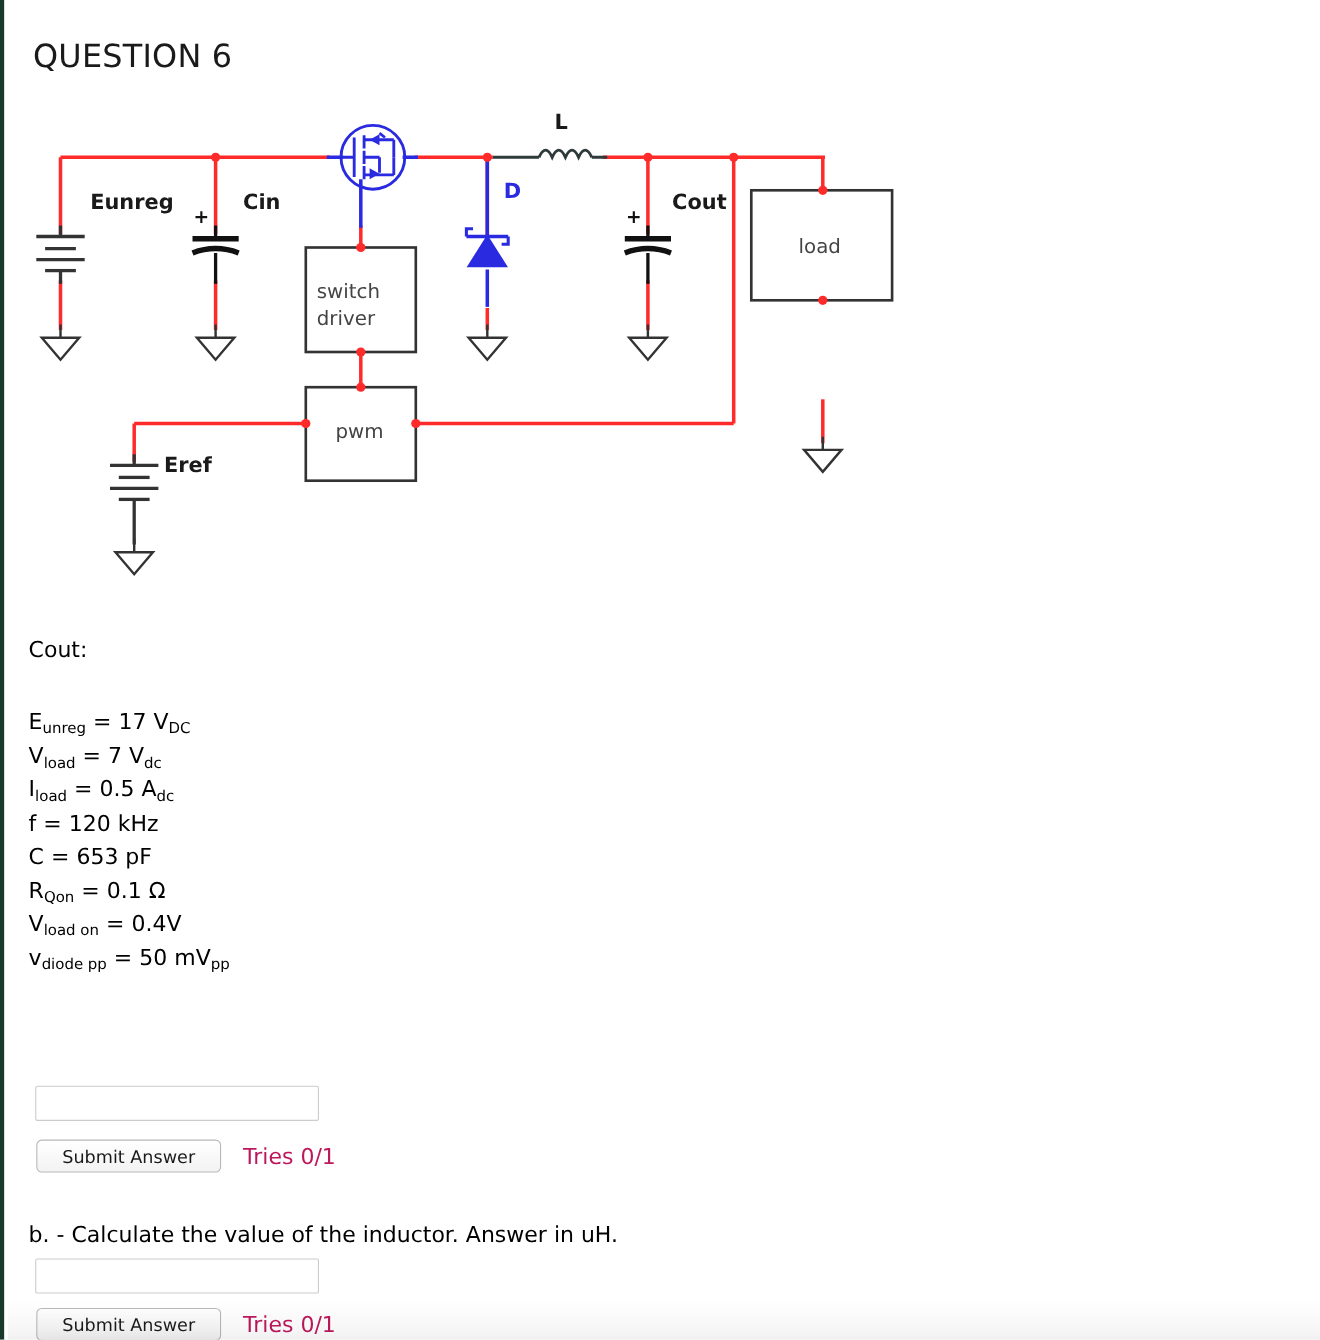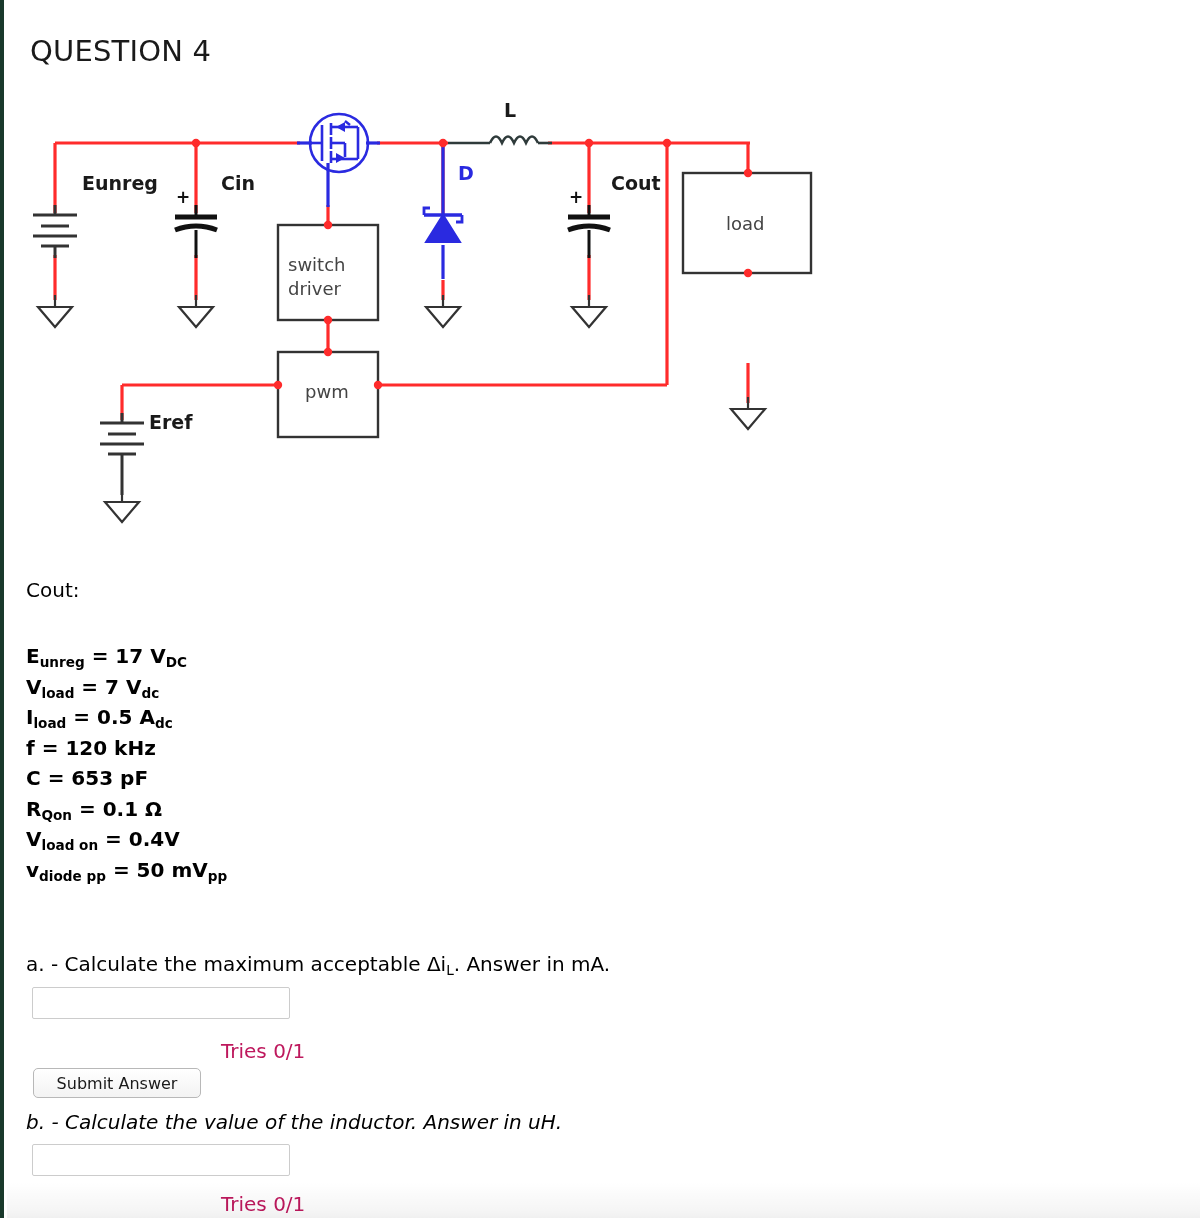--- a/index.html
+++ b/index.html
@@ -60,21 +60,20 @@
     position: absolute;
     left: 26px; top: 578px;
     font-size: 20px;
   }
   #given-list {
     position: absolute;
     left: 26px; top: 641px;
     font-size: 20px;
     line-height: 30.5px;
     white-space: nowrap;
-    font-weight: bold;
   }
   #given-list .gline { height: 30.5px; }
   sub {
     font-size: 0.68em;
     vertical-align: -0.28em;
     line-height: 0;
   }
 
   
   .part-prompt {
@@ -104,36 +103,35 @@
     width: 168px;
     height: 30px;
     border: 1px solid #b8b8b8;
     border-radius: 5px;
     background: linear-gradient(to bottom, #ffffff 0%, #f3f3f3 100%);
     font-family: "DejaVu Sans", "Liberation Sans", sans-serif;
     font-size: 16px;
     color: #1a1a1a;
     cursor: pointer;
     padding: 0;
-    margin-top: 32px;
   }
   .tries-text {
     position: absolute;
     left: 221px;
     font-size: 20px;
     color: #be185d;
   }
 
   
   #prompt-a { top: 952px; }
   #input-a  { top: 987px; }
   #btn-a    { top: 1036px; }
   #tries-a  { top: 1039px; }
   
-  #prompt-b { top: 1110px; font-style: italic; }
+  #prompt-b { top: 1110px; }
   #input-b  { top: 1144px; }
   #btn-b    { top: 1189px; }
   #tries-b  { top: 1192px; }
 
   
   #bottom-fade {
     position: absolute;
     left: 7px; top: 1182px;
     width: 1193px; height: 36px;
     background: linear-gradient(to bottom, rgba(0,0,0,0.0) 0%, rgba(0,0,0,0.035) 75%, rgba(0,0,0,0.06) 100%);
@@ -147,21 +145,21 @@
   .plus-sign{ font-family: "DejaVu Sans", "Liberation Sans", sans-serif; font-weight: bold; font-size: 17px; fill: #111111; }
 </style>
 </head>
 <body>
 
 <div id="left-edge"></div>
 <div id="left-edge-inner"></div>
 
 <div id="page">
 
-  <div id="question-title">QUESTION 4</div>
+  <div id="question-title">QUESTION 6</div>
 
   <div id="circuit">
     <svg width="860" height="460" viewBox="0 0 860 460" xmlns="http://www.w3.org/2000/svg">
 
       <g stroke="#ff2b2b" stroke-width="3.2" fill="none">
 
         <path d="M55,48 L55,118"></path>
         <path d="M55,48 L300,48"></path>
 
         <path d="M196,48 L196,118"></path>
@@ -341,21 +339,20 @@
       <div class="gline">E<sub>unreg</sub>&nbsp;=&nbsp;17&nbsp;V<sub>DC</sub></div>
       <div class="gline">V<sub>load</sub>&nbsp;=&nbsp;7&nbsp;V<sub>dc</sub></div>
       <div class="gline">I<sub>load</sub>&nbsp;=&nbsp;0.5&nbsp;A<sub>dc</sub></div>
       <div class="gline">f&nbsp;=&nbsp;120&nbsp;kHz</div>
       <div class="gline">C&nbsp;=&nbsp;653&nbsp;pF</div>
       <div class="gline">R<sub>Qon</sub>&nbsp;=&nbsp;0.1&nbsp;Ω</div>
       <div class="gline">V<sub>load on</sub>&nbsp;=&nbsp;0.4V</div>
       <div class="gline">v<sub>diode pp</sub>&nbsp;=&nbsp;50&nbsp;mV<sub>pp</sub></div>
     </div>
 
-  <div class="part-prompt" id="prompt-a">a.&nbsp;-&nbsp;Calculate&nbsp;the&nbsp;maximum&nbsp;acceptable&nbsp;Δi<sub>L</sub>.&nbsp;Answer&nbsp;in&nbsp;mA.</div>
   <input class="answer-input" id="input-a" placeholder="" style="">
   <button class="submit-btn" id="btn-a">Submit Answer</button>
   <div class="tries-text" id="tries-a">Tries 0/1</div>
 
   <div class="part-prompt" id="prompt-b">b.&nbsp;-&nbsp;Calculate&nbsp;the&nbsp;value&nbsp;of&nbsp;the&nbsp;inductor.&nbsp;Answer&nbsp;in&nbsp;uH.</div>
   <input class="answer-input" id="input-b" placeholder="" style="">
   <button class="submit-btn" id="btn-b">Submit Answer</button>
   <div class="tries-text" id="tries-b">Tries 0/1</div>
 
   <div id="bottom-fade"></div>

